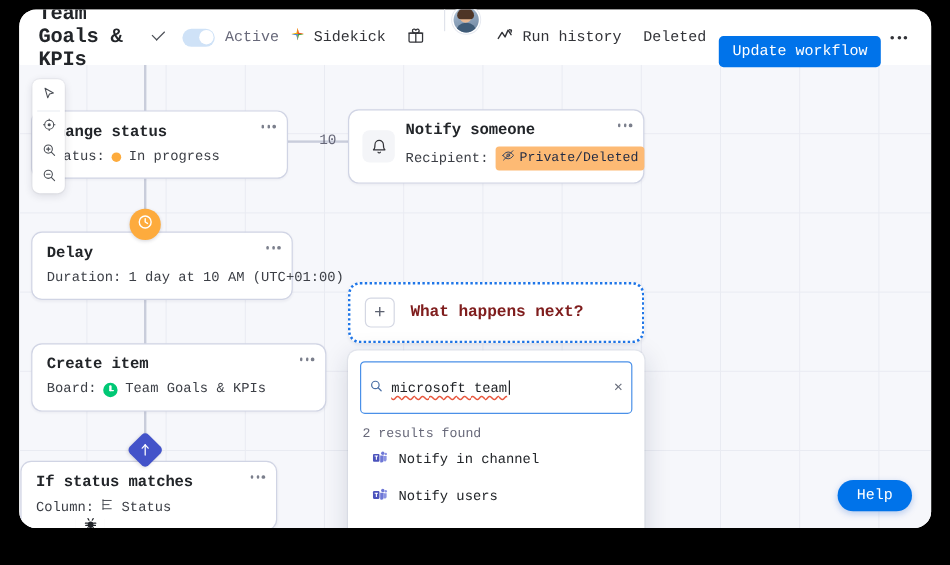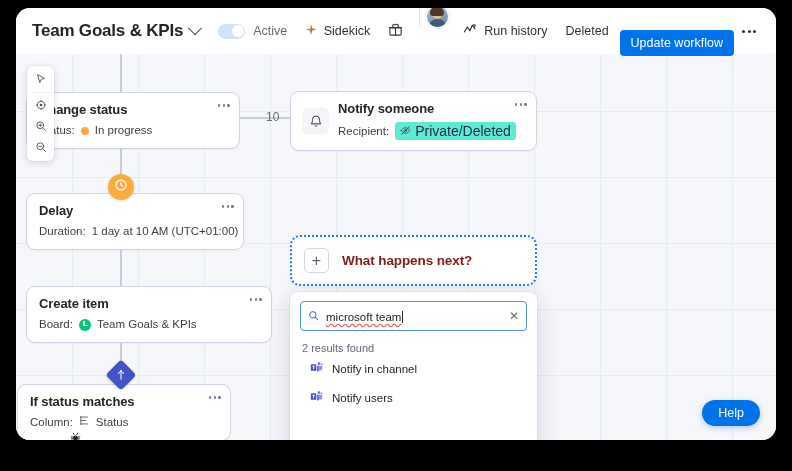--- a/index.html
+++ b/index.html
@@ -20,20 +20,21 @@
     background: #000;
   }
   #window {
     position: absolute;
     left: 16px; top: 8px;
     width: 760px; height: 432px;
     background: #ffffff;
     border-radius: 14px;
     overflow: hidden;
     box-shadow: 0 0 0 1px rgba(0,0,0,.25);
+    font-family: Liberation Mono, monospace;
   }
 
   
   #header {
     position: absolute;
     left: 0; top: 0;
     width: 760px; height: 46px;
     background: #ffffff;
     display: flex;
     align-items: center;
@@ -206,25 +207,25 @@
     right: 9px; top: 11px;
     display: flex; gap: 2.2px;
     cursor: pointer;
   }
   .kebab i {
     width: 2.6px; height: 2.6px; border-radius: 50%;
     background: #7b7f8c; display: block;
   }
   .pill {
     display: inline-flex; align-items: center; gap: 4px;
-    background: #5eead4;
+    background: #fdba74;
     color: #1f2a44;
     border-radius: 3px;
     padding: 1.5px 5px;
-    font-size: 14px;
+    font-size: 11px;
   }
   .dot-status {
     width: 8px; height: 8px; border-radius: 50%;
     background: #fdab3d; flex: none;
   }
   .board-ico {
     width: 12px; height: 12px; border-radius: 50%;
     background: #00c875; flex: none;
     position: relative;
   }
@@ -341,21 +342,21 @@
     left: 274px; top: 238px;
     width: 247px; height: 200px;
     background: #ffffff;
     border-radius: 8px;
     box-shadow: 0 6px 22px rgba(20,30,70,.16), 0 0 0 1px rgba(20,30,70,.05);
     z-index: 30;
     padding: 9px 10px 0 10px;
     overflow: hidden;
   }
   #search-box {
-    height: 30px;
+    height: 44px;
     border: 1px solid #4a90e8;
     border-radius: 4px;
     display: flex; align-items: center;
     gap: 7px;
     padding: 0 7px;
     background: #fff;
   }
   #search-value {
     font-size: 11.5px;
     color: #222529;

